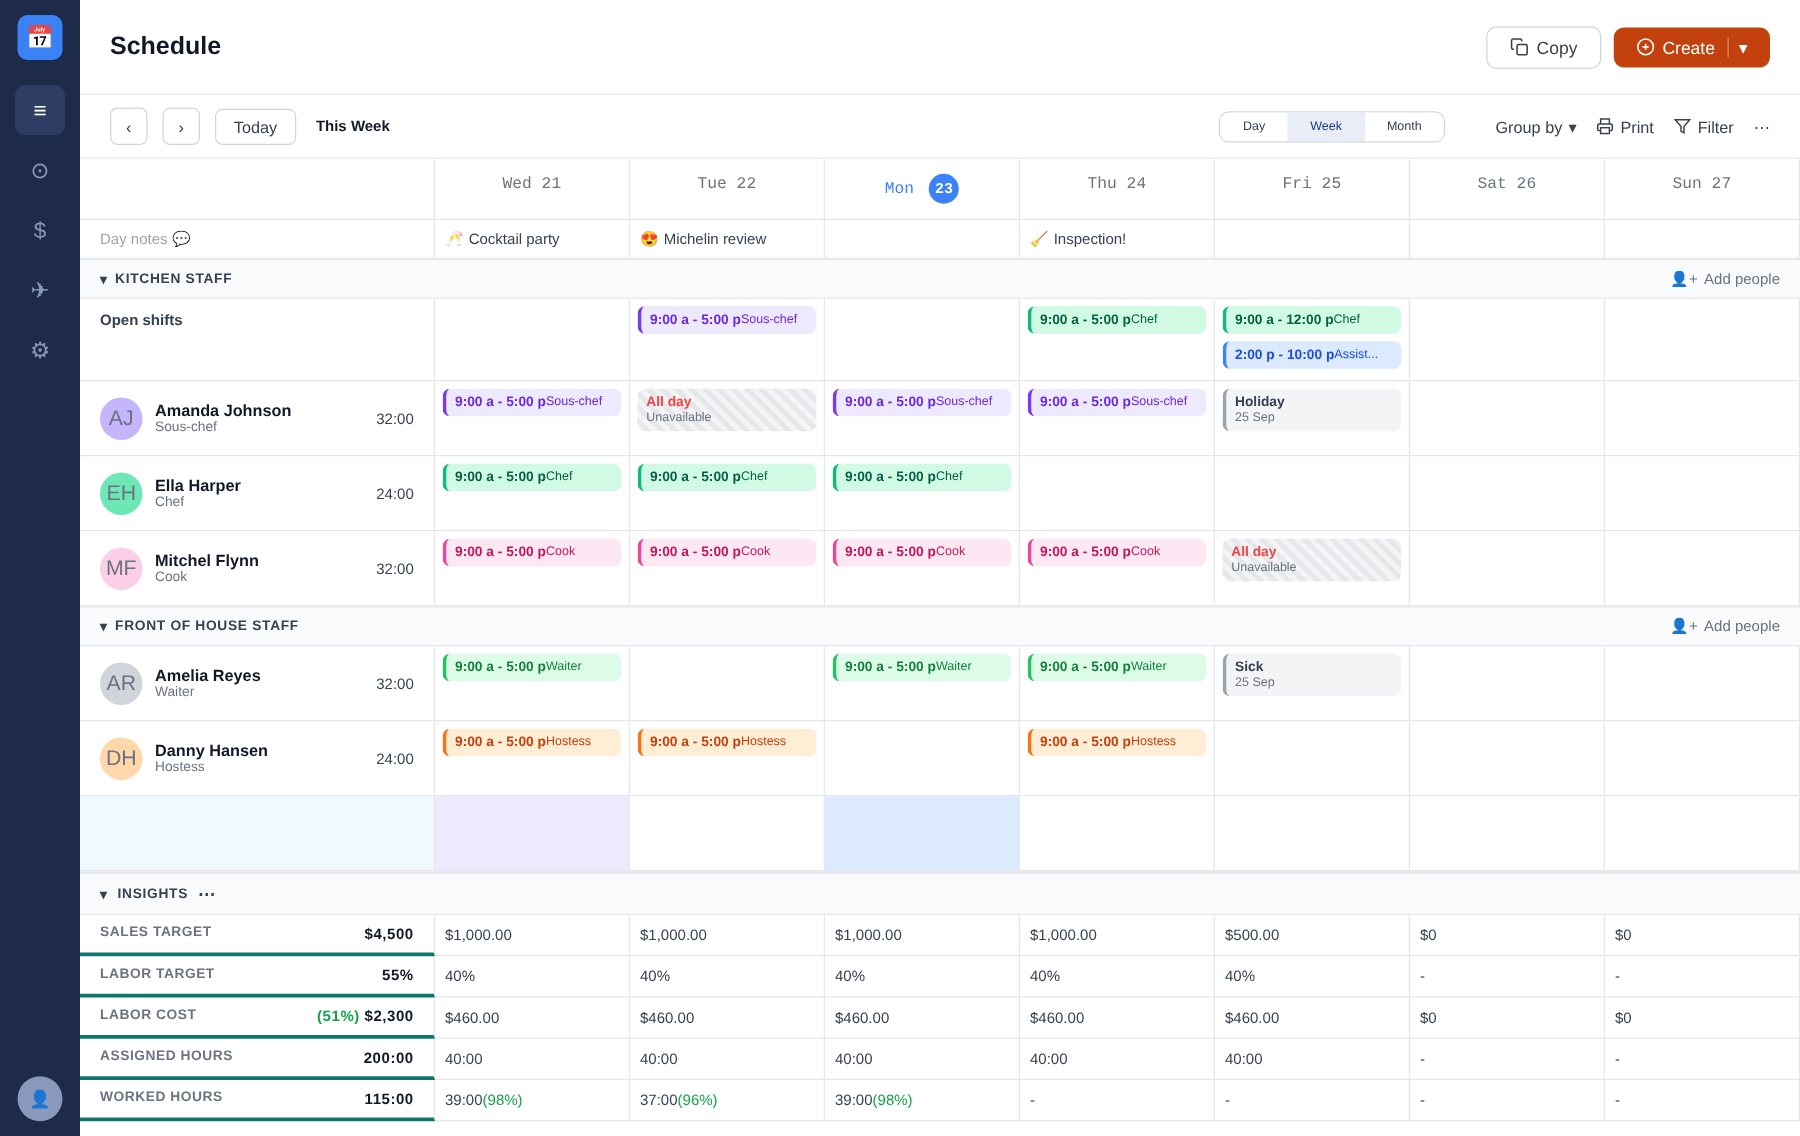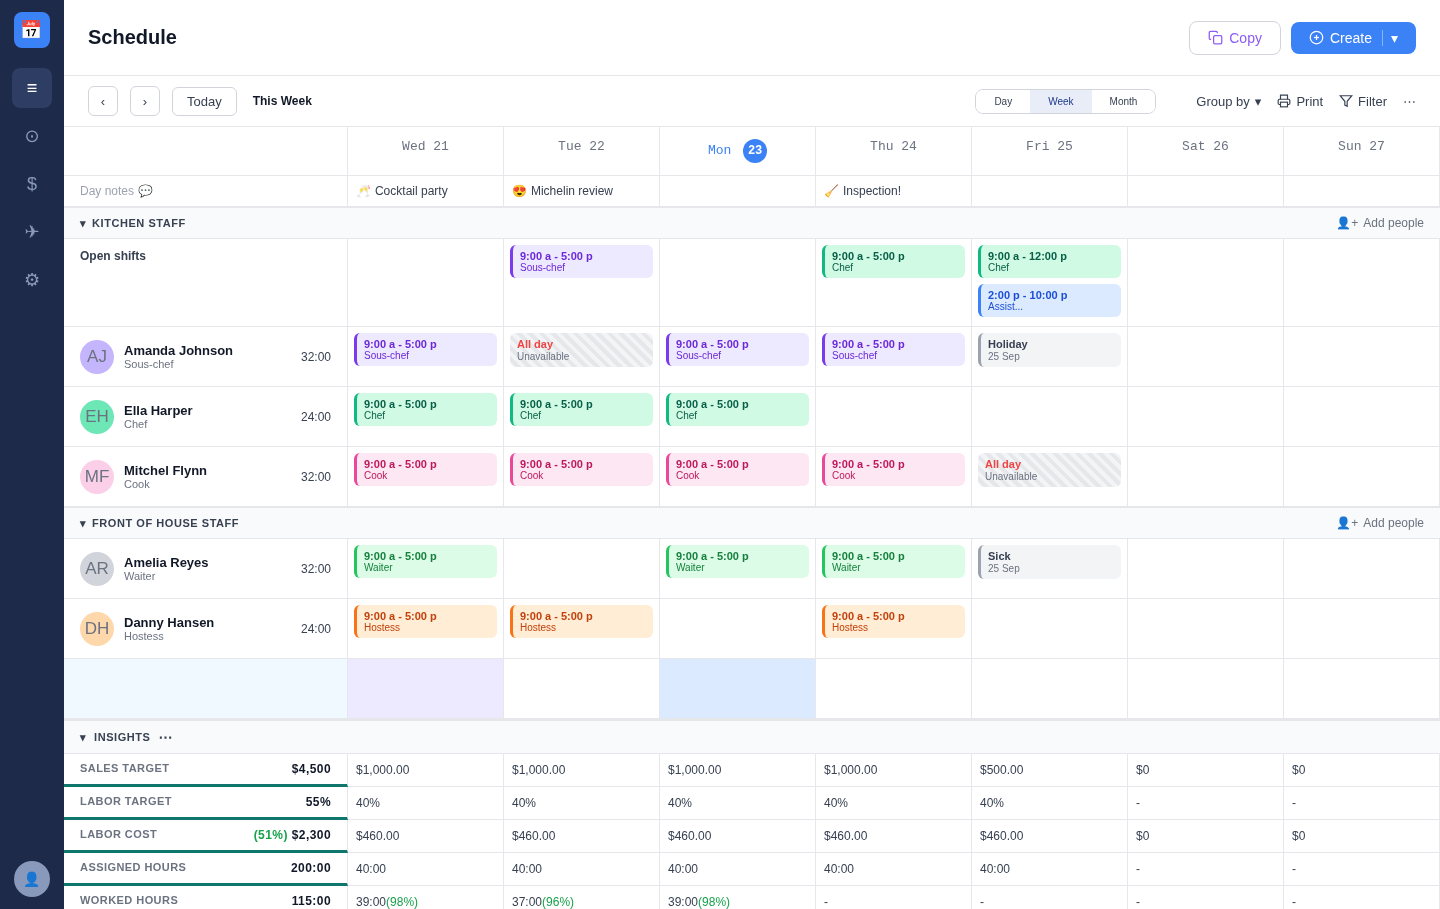--- a/index.html
+++ b/index.html
@@ -67,31 +67,31 @@
       font-weight: 600;
       color: #111827;
     }
     .header-actions { display: flex; gap: 10px; align-items: center; }
     .btn-copy {
       display: flex; align-items: center; gap: 6px;
       padding: 8px 18px;
       border: 1.5px solid #d1d5db;
       border-radius: 8px;
       background: #fff;
-      color: #8b5cf6;
+      color: #404040;
       font-size: 14px;
       font-weight: 500;
       cursor: pointer;
     }
     .btn-create {
       display: flex; align-items: center; gap: 6px;
       padding: 8px 18px;
       border: none;
       border-radius: 8px;
-      background: #3b82f6;
+      background: #c2410c;
       color: #fff;
       font-size: 14px;
       font-weight: 500;
       cursor: pointer;
     }
     .btn-create-arrow {
       border-left: 1px solid rgba(255,255,255,0.4);
       padding-left: 8px;
       margin-left: 4px;
     }
@@ -279,21 +279,21 @@
       position: relative;
     }
     .shift-block {
       border-radius: 6px;
       padding: 5px 7px;
       font-size: 11px;
       font-weight: 600;
       border-left: 3px solid;
       margin-bottom: 3px;
       display: flex;
-      flex-direction: column;
+      flex-direction: row;
     }
     .shift-time { font-size: 11px; font-weight: 700; }
     .shift-role { font-size: 10px; font-weight: 400; }
 
     
     .shift-purple { background: #ede9fe; border-color: #7c3aed; color: #6d28d9; }
     .shift-teal { background: #d1fae5; border-color: #10b981; color: #065f46; }
     .shift-pink { background: #fce7f3; border-color: #ec4899; color: #be185d; }
     .shift-orange { background: #ffedd5; border-color: #f97316; color: #c2410c; }
     .shift-blue { background: #dbeafe; border-color: #3b82f6; color: #1d4ed8; }

